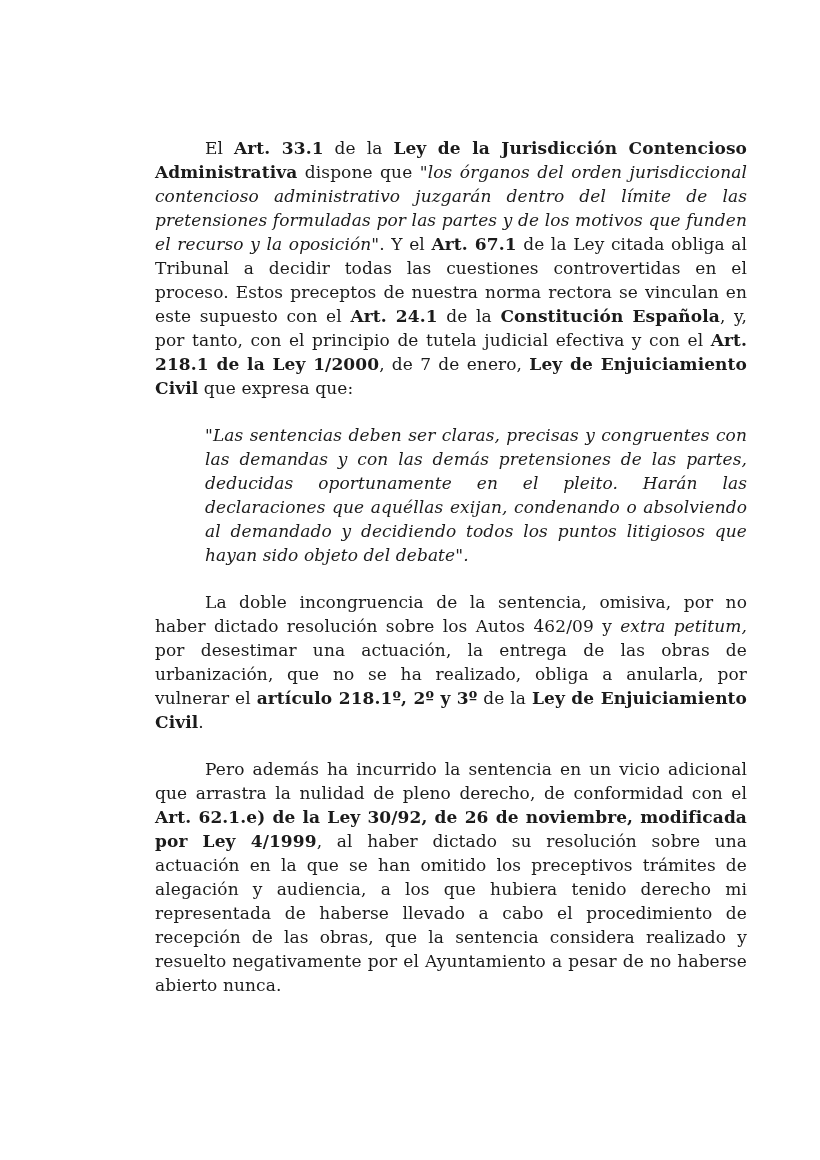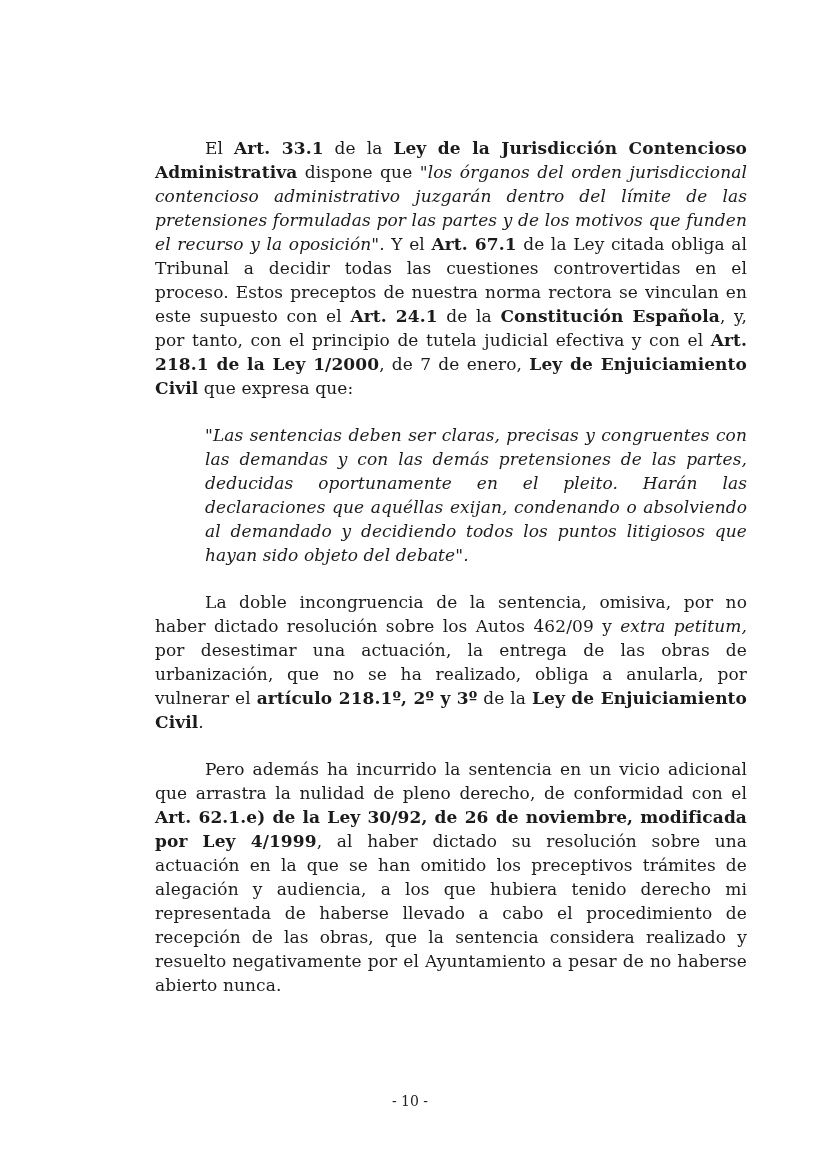--- a/index.html
+++ b/index.html
@@ -53,16 +53,13 @@
 </head>
 <body>
 
 <div class="page">
   <div class="text-block" id="text-block">
       <p class="para para-body"><span>El </span><span class="run-bold">Art. 33.1</span><span> de la </span><span class="run-bold">Ley de la Jurisdicción Contencioso Administrativa</span><span> dispone que "</span><span class="run-italic">los órganos del orden jurisdiccional contencioso administrativo juzgarán dentro del límite de las pretensiones formuladas por las partes y de los motivos que funden el recurso y la oposición</span><span>". Y el </span><span class="run-bold">Art. 67.1</span><span> de la Ley citada obliga al Tribunal a decidir todas las cuestiones controvertidas en el proceso. Estos preceptos de nuestra norma rectora se vinculan en este supuesto con el </span><span class="run-bold">Art. 24.1</span><span> de la </span><span class="run-bold">Constitución Española</span><span>, y, por tanto, con el principio de tutela judicial efectiva y con el </span><span class="run-bold">Art. 218.1 de la Ley 1/2000</span><span>, de 7 de enero, </span><span class="run-bold">Ley de Enjuiciamiento Civil</span><span> que expresa que:</span></p>
       <p class="para para-quote"><span class="run-italic">"Las sentencias deben ser claras, precisas y congruentes con las demandas y con las demás pretensiones de las partes, deducidas oportunamente en el pleito. Harán las declaraciones que aquéllas exijan, condenando o absolviendo al demandado y decidiendo todos los puntos litigiosos que hayan sido objeto del debate".</span></p>
       <p class="para para-body"><span>La doble incongruencia de la sentencia, omisiva, por no haber dictado resolución sobre los Autos 462/09 y </span><span class="run-italic">extra petitum,</span><span> por desestimar una actuación, la entrega de las obras de urbanización, que no se ha realizado, obliga a anularla, por vulnerar el </span><span class="run-bold">artículo 218.1º, 2º y 3º</span><span> de la </span><span class="run-bold">Ley de Enjuiciamiento Civil</span><span>.</span></p>
       <p class="para para-body"><span>Pero además ha incurrido la sentencia en un vicio adicional que arrastra la nulidad de pleno derecho, de conformidad con el </span><span class="run-bold">Art. 62.1.e) de la Ley 30/92, de 26 de noviembre, modificada por Ley 4/1999</span><span>, al haber dictado su resolución sobre una actuación en la que se han omitido los preceptivos trámites de alegación y audiencia, a los que hubiera tenido derecho mi representada de haberse llevado a cabo el procedimiento de recepción de las obras, que la sentencia considera realizado y resuelto negativamente por el Ayuntamiento a pesar de no haberse abierto nunca.</span></p>
     </div>
-  <div class="footer">
-    <span>- 10 -</span>
-  </div>
 </div>
 
 </body></html>

